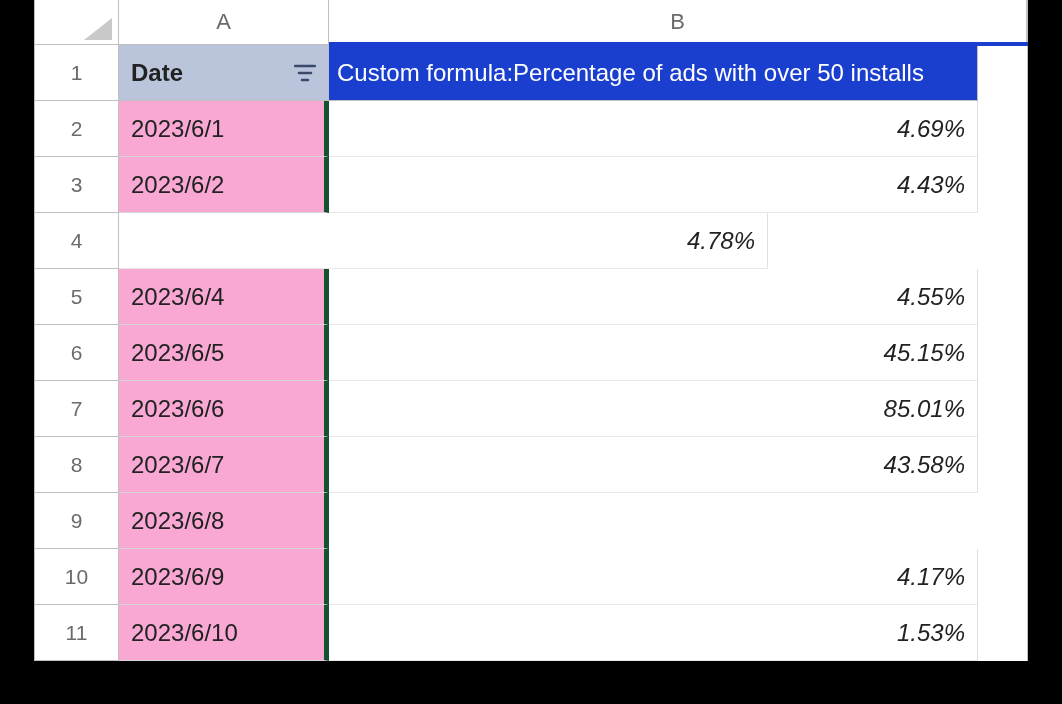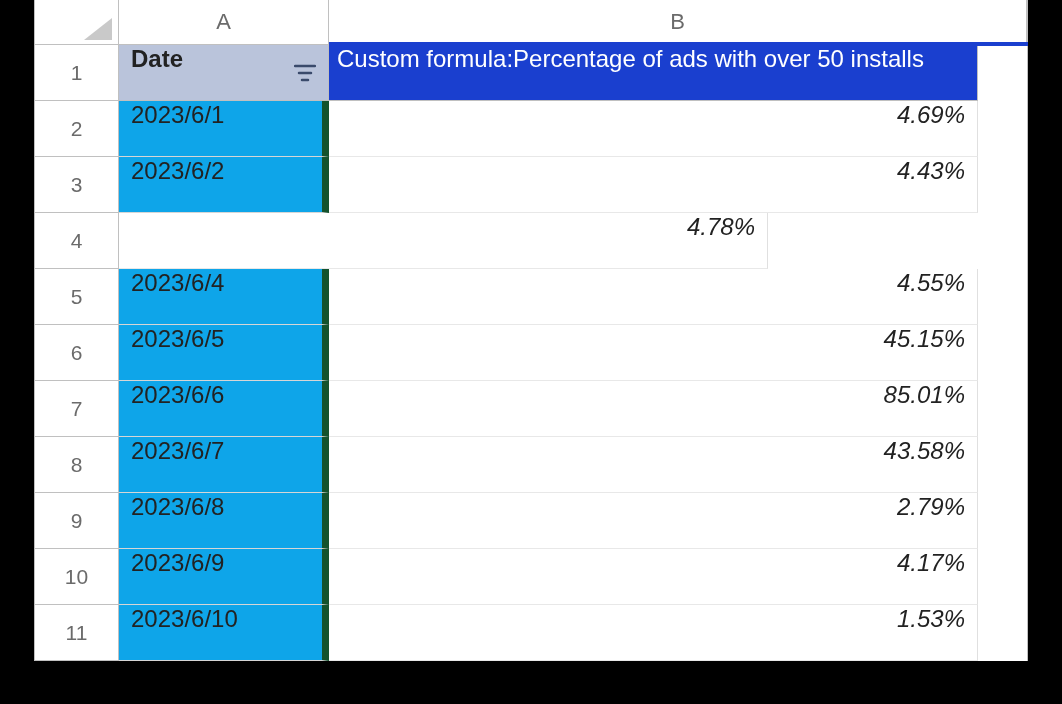--- a/index.html
+++ b/index.html
@@ -70,20 +70,21 @@
     justify-content: center;
     font-size: 21px;
     color: #6b6b6b;
     background: #fff;
     border-right: 1px solid #c0c0c0;
     border-bottom: 1px solid #c0c0c0;
   }
   .cell {
     height: 56px;
     display: flex;
+    align-items: center;
     font-size: 24px;
     color: #222;
     border-bottom: 1px solid #e0e0e0;
     border-right: 1px solid #e0e0e0;
     padding: 0 12px;
     background: #fff;
   }
   .cell.right { justify-content: flex-end; font-style: italic; }
   .cell-a { width: 210px; }
   .cell-b { width: 649px; }
@@ -116,22 +117,22 @@
     transform: translateY(-50%);
     width: 34px;
     height: 34px;
     display: flex;
     align-items: center;
     justify-content: center;
     border-radius: 4px;
   }
   .filter-icon svg { display: block; }
   .data-cell-a {
-    background: #0ea5e9;
-    border-right: 7px solid #14532d;
+    background: #f9a8d4;
+    border-right: 5px solid #14532d;
     border-bottom: 1px solid #d6d6d6;
   }
   .data-cell-b {
     background: #fff;
     border-right: 1px solid #e0e0e0;
     border-bottom: 1px solid #e8e8e8;
   }
   .row-num.hdr {
     background: #fff;
   }
@@ -202,21 +203,20 @@
         <div class="cell cell-b data-cell-b right">85.01%</div>
       </div>
       <div class="row">
         <div class="row-num">8</div>
         <div class="cell cell-a data-cell-a">2023/6/7</div>
         <div class="cell cell-b data-cell-b right">43.58%</div>
       </div>
       <div class="row">
         <div class="row-num">9</div>
         <div class="cell cell-a data-cell-a">2023/6/8</div>
-        <div class="cell cell-b data-cell-b right">2.79%</div>
       </div>
       <div class="row">
         <div class="row-num">10</div>
         <div class="cell cell-a data-cell-a">2023/6/9</div>
         <div class="cell cell-b data-cell-b right">4.17%</div>
       </div>
       <div class="row">
         <div class="row-num">11</div>
         <div class="cell cell-a data-cell-a">2023/6/10</div>
         <div class="cell cell-b data-cell-b right">1.53%</div>

